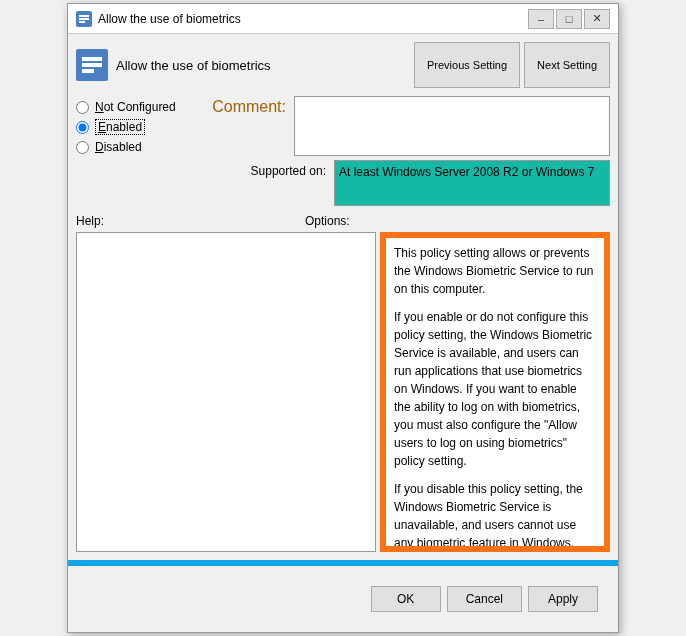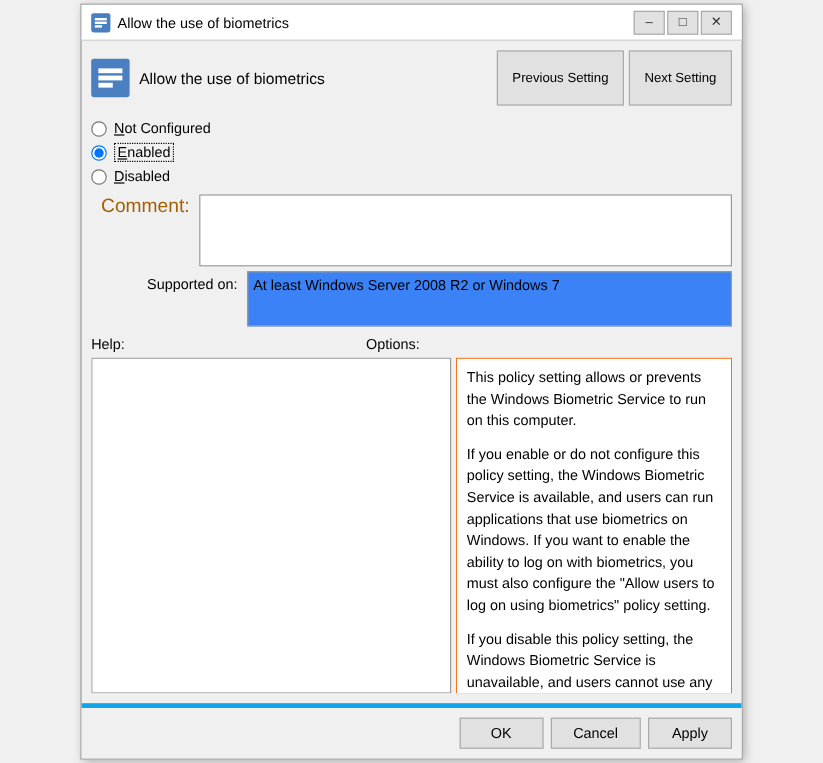--- a/index.html
+++ b/index.html
@@ -160,21 +160,21 @@
       color: #000;
       padding-right: 8px;
       padding-top: 4px;
       min-width: 90px;
       text-align: right;
     }
     .supported-box {
       flex: 1;
       height: 46px;
       border: 1px solid #999;
-      background: #3b82f6;
+      background: #14b8a6;
       display: flex;
       align-items: flex-start;
       padding: 4px;
       overflow-y: scroll;
     }
     .supported-text {
       font-size: 12px;
       color: #000;
     }
 
@@ -205,43 +205,43 @@
     }
     .options-panel {
       width: 300px;
       border: 1px solid #999;
       background: white;
       flex-shrink: 0;
       overflow-y: auto;
     }
     .help-panel {
       flex: 1;
-      border: 1px solid #f97316;
+      border: 6px solid #f97316;
       background: white;
       overflow-y: scroll;
       padding: 6px 8px;
       font-size: 12px;
       color: #000;
       line-height: 1.5;
     }
     .help-panel p {
       margin-bottom: 10px;
     }
     .help-panel p:last-child {
       margin-bottom: 0;
     }
 
     .footer {
       display: flex;
       justify-content: flex-end;
       align-items: center;
-      padding: 8px;
+      padding: 20px;
       gap: 6px;
       flex-shrink: 0;
-      border-top: 4px solid #0ea5e9;
+      border-top: 6px solid #0ea5e9;
       background: #f0f0f0;
     }
     .footer-btn {
       padding: 5px 18px;
       border: 1px solid #aaa;
       background: #e1e1e1;
       cursor: pointer;
       font-size: 12px;
       color: #000;
       min-width: 70px;
@@ -283,21 +283,21 @@
           <rect x="4" y="18" width="12" height="4" fill="white"></rect>
         </svg>
       </div>
       <span class="header-title">Allow the use of biometrics</span>
       <div class="header-buttons">
         <button class="nav-btn">Previous Setting</button>
         <button class="nav-btn">Next Setting</button>
       </div>
     </div>
 
-    <div style="display:flex; gap:8px; margin-bottom:8px; flex-shrink:0;flex-direction:column;">
+    <div style="display:flex; gap:8px; margin-bottom:8px; flex-shrink:0;">
 
       <div style="display:flex; flex-direction:column; gap:5px; padding-top:4px; min-width:120px;">
         <div class="radio-option">
           <input type="radio" name="config" id="not-configured" style="">
           <label class="radio-label" for="not-configured"><span style="text-decoration:underline">N</span>ot Configured</label>
         </div>
         <div class="radio-option">
           <input type="radio" name="config" id="enabled" checked="" style="">
           <label class="radio-label enabled-label" for="enabled"><span style="text-decoration:underline">E</span>nabled</label>
         </div>

